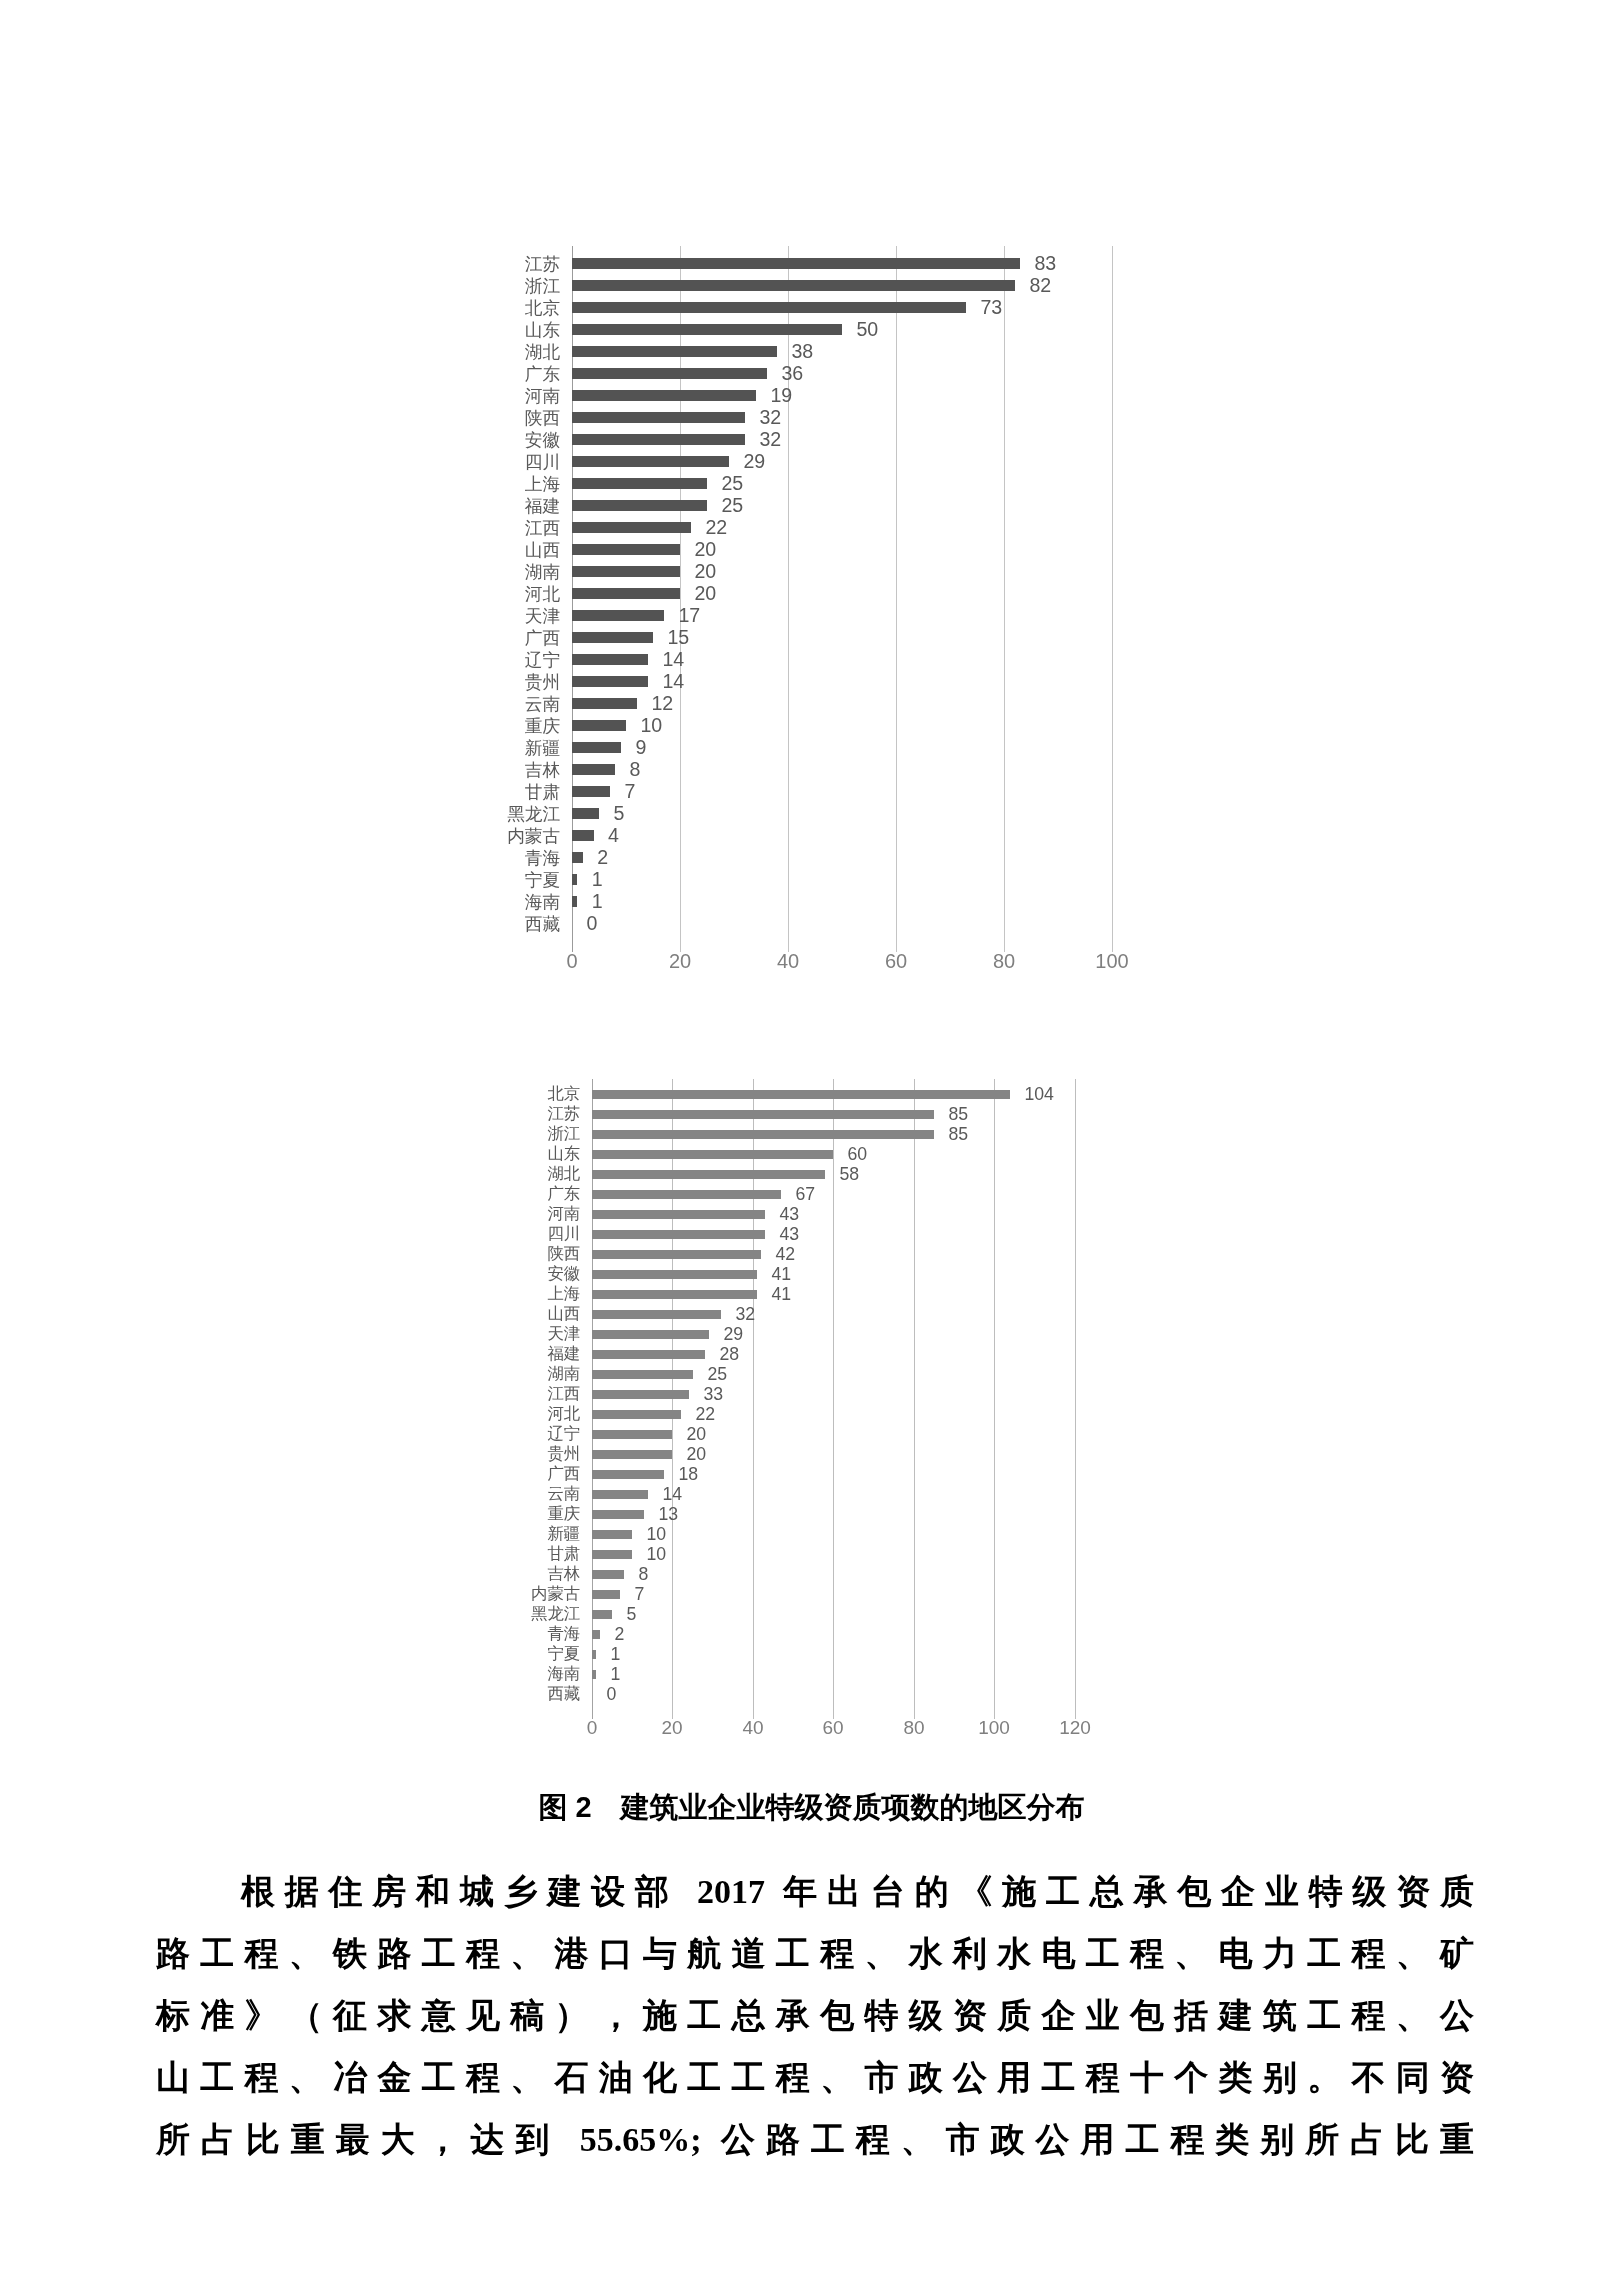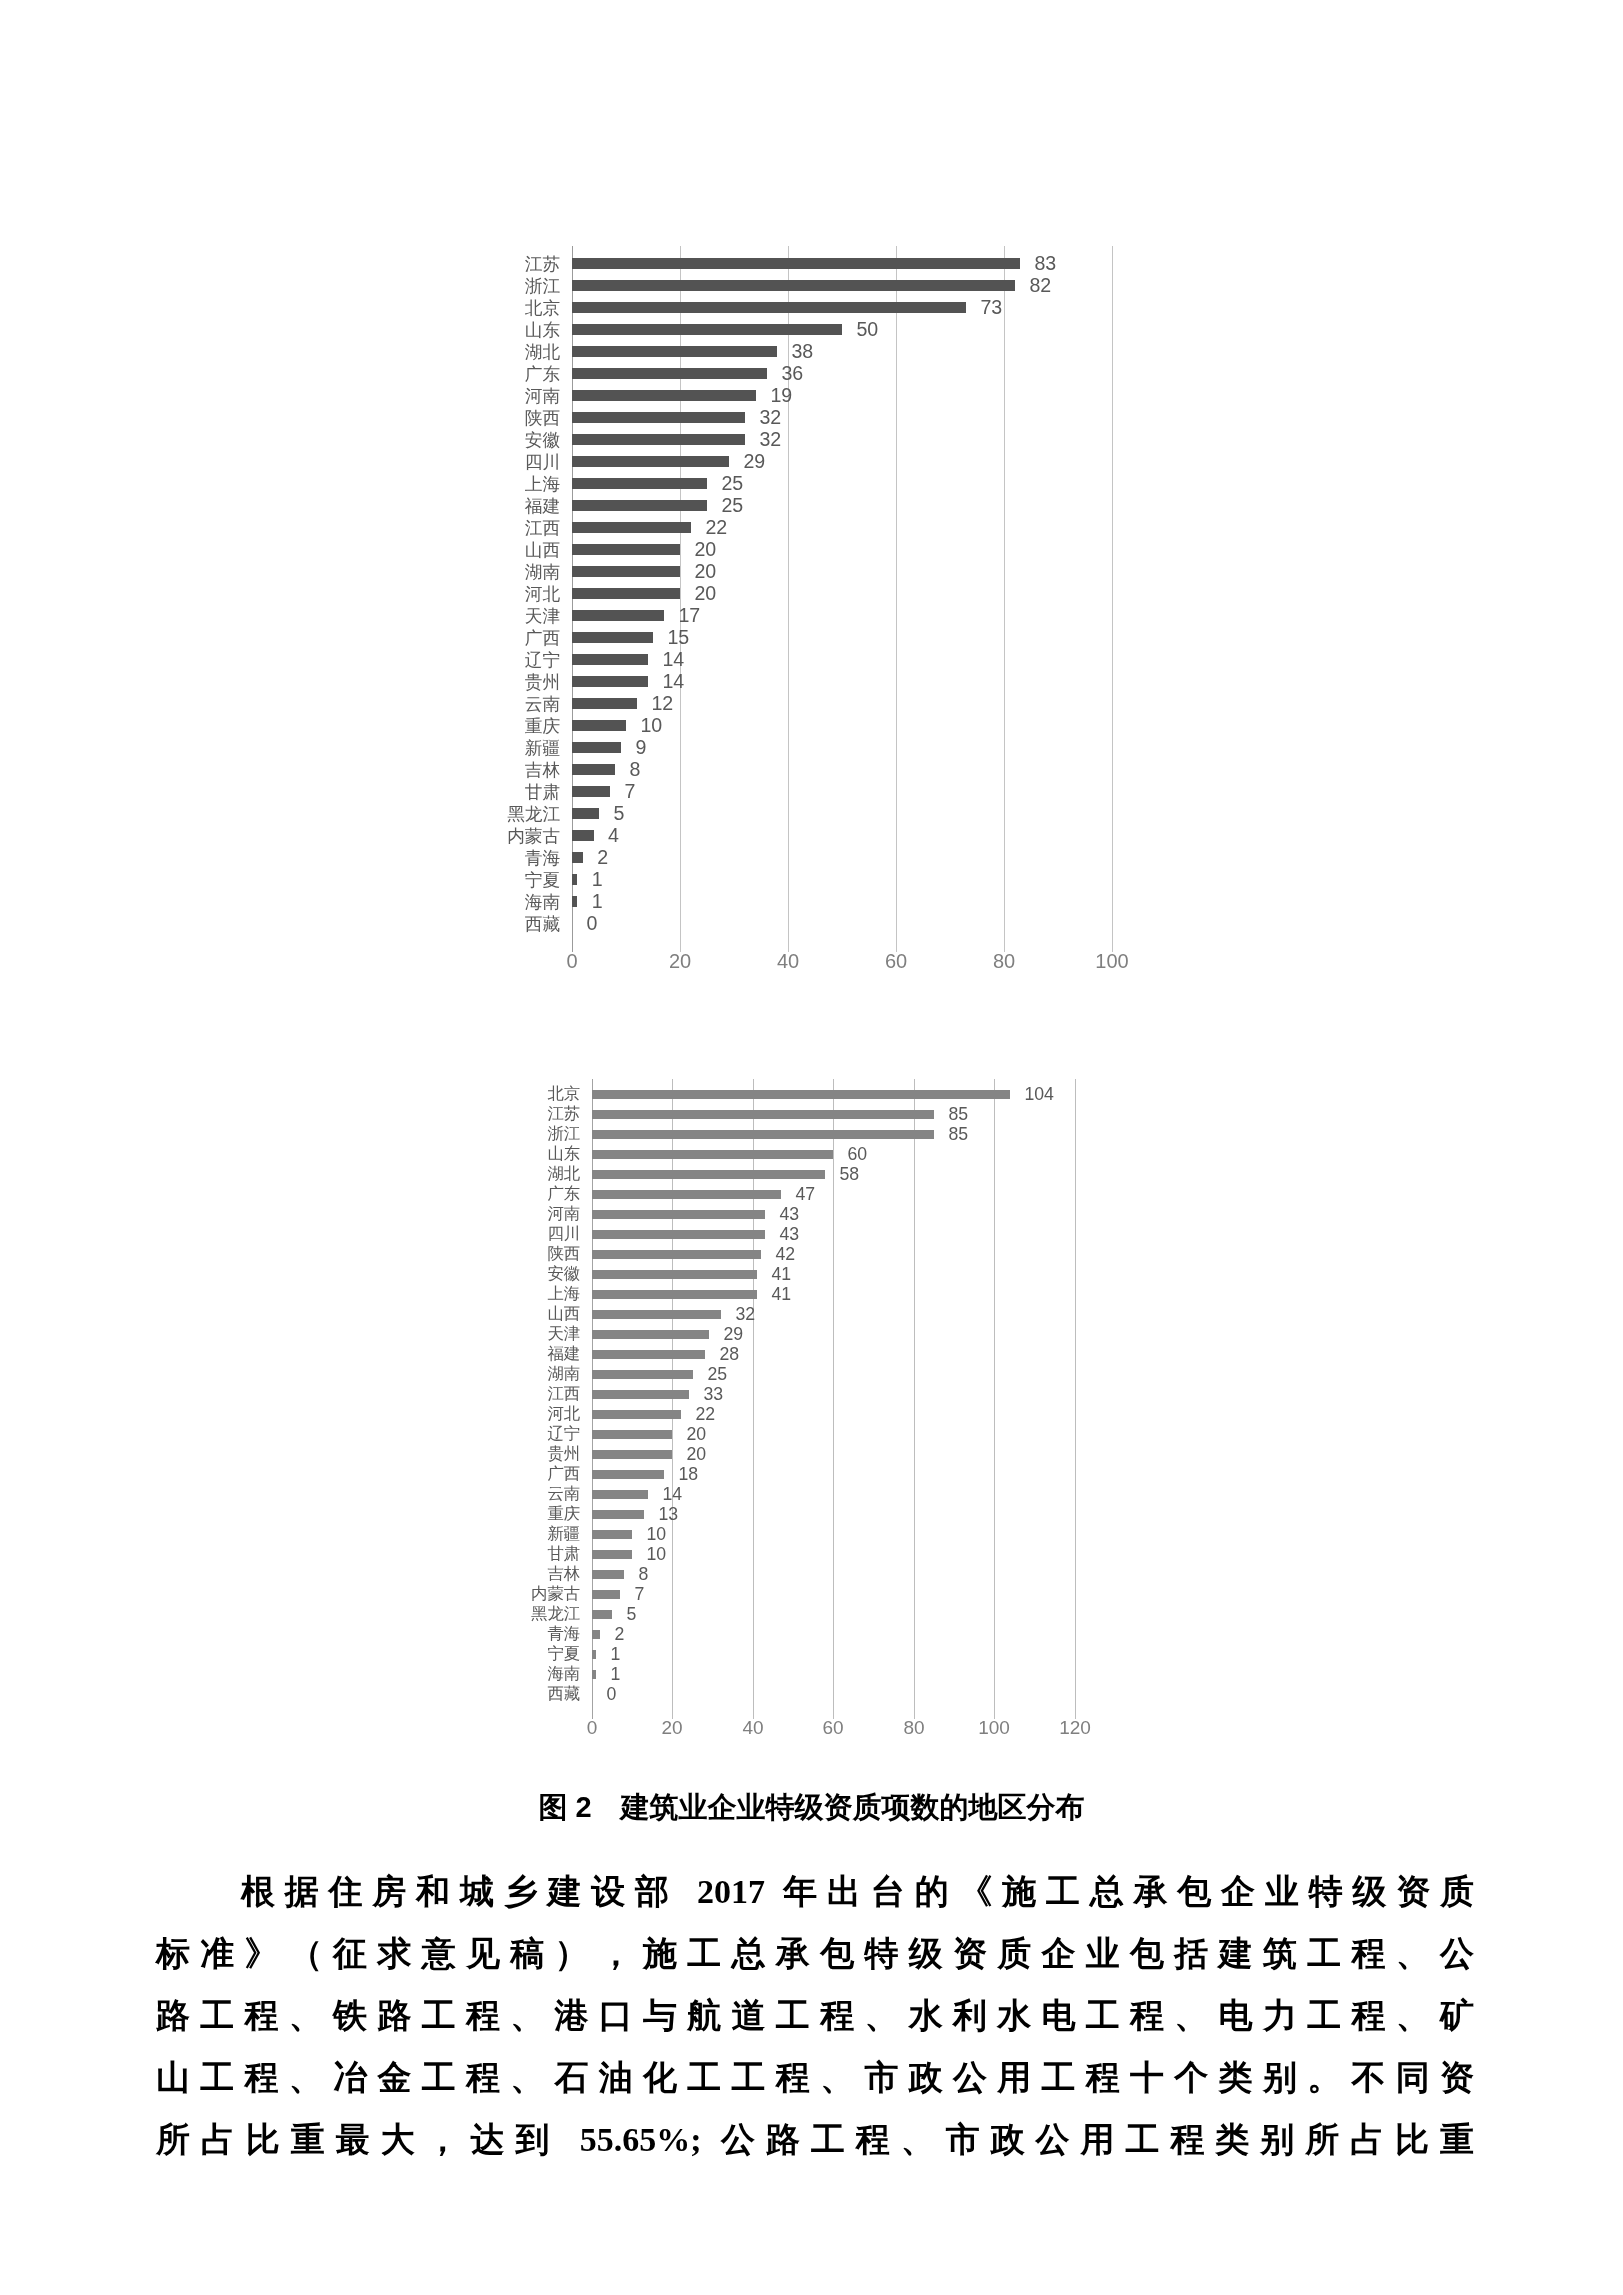--- a/index.html
+++ b/index.html
@@ -334,21 +334,21 @@
         <div class="cat" style="width: 157px;">湖北</div>
         <div class="cell">
           <div class="bar" style="width: 233px; height: 9.2px; background: rgb(133, 133, 133);"></div>
           <span class="val">58</span>
         </div>
       </div>
       <div class="row" style="height: 20px;">
         <div class="cat" style="width: 157px;">广东</div>
         <div class="cell">
           <div class="bar" style="width: 189px; height: 9.2px; background: rgb(133, 133, 133);"></div>
-          <span class="val">47</span>
+          <span class="val">67</span>
         </div>
       </div>
       <div class="row" style="height: 20px;">
         <div class="cat" style="width: 157px;">河南</div>
         <div class="cell">
           <div class="bar" style="width: 173px; height: 9.2px; background: rgb(133, 133, 133);"></div>
           <span class="val">43</span>
         </div>
       </div>
       <div class="row" style="height: 20px;">
@@ -529,20 +529,20 @@
         <span class="xtick" style="left: 640px; top: 13px;">120</span>
       </div>
     </div>
 
   <div class="caption" id="caption2">
     <span class="cap-label">图 2</span><span class="cap-title">建筑业企业特级资质项数的地区分布</span>
   </div>
 
   <div class="body-para" id="body-para">
       <div class="body-line first">根据住房和城乡建设部 2017 年出台的《施工总承包企业特级资质</div>
+      <div class="body-line">路工程、铁路工程、港口与航道工程、水利水电工程、电力工程、矿</div>
       <div class="body-line">标准》（征求意见稿），施工总承包特级资质企业包括建筑工程、公</div>
-      <div class="body-line">路工程、铁路工程、港口与航道工程、水利水电工程、电力工程、矿</div>
       <div class="body-line">山工程、冶金工程、石油化工工程、市政公用工程十个类别。不同资</div>
       <div class="body-line">所占比重最大，达到 55.65%; 公路工程、市政公用工程类别所占比重</div>
     </div>
 
 </div>
 
 
 </body></html>

